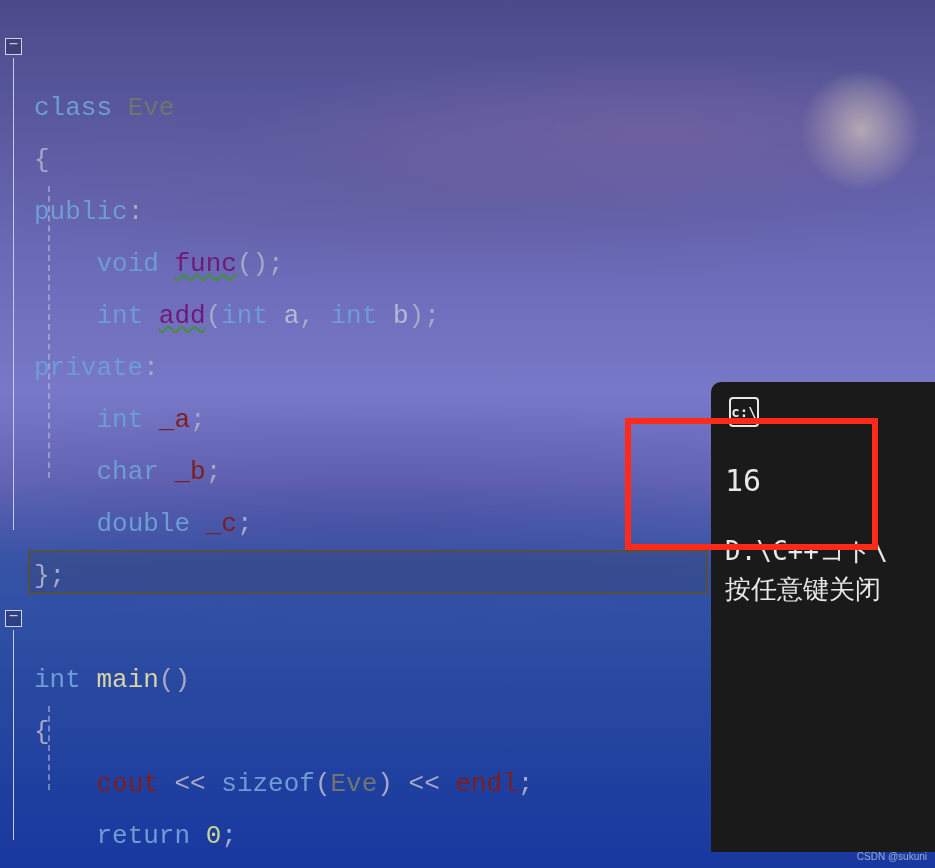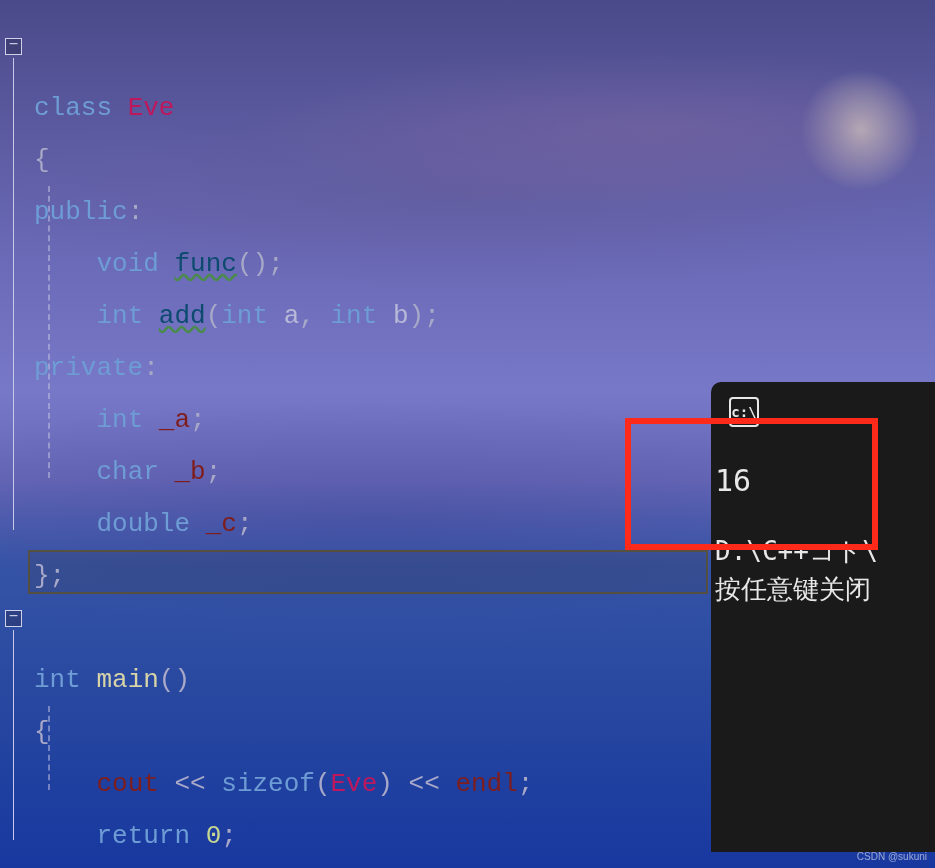--- a/index.html
+++ b/index.html
@@ -57,24 +57,24 @@
       border-left: 2px dashed rgba(200,200,230,0.5);
     }
     .code-area {
       position: absolute;
       left: 34px; top: 30px;
       font-size: 26px;
       line-height: 52px;
       white-space: pre;
     }
     .tk-keyword { color: #6e9cd4; }
-    .tk-class { color: #be185d; }
+    .tk-class { color: #737373; }
     .tk-param { color: #b8b8d8; }
     .tk-func { color: #d8d4a8; }
-    .tk-func-u { color: #0c4a6e; text-decoration: underline wavy #4a8a4a; text-decoration-skip-ink: none; }
+    .tk-func-u { color: #701a75; text-decoration: underline wavy #4a8a4a; text-decoration-skip-ink: none; }
     .tk-brace { color: #a8a8c8; }
     .tk-num { color: #c8d890; }
     .tk-plain { color: #7f1d1d; }
 
     .cursor-line {
       position: absolute;
       left: 28px;
       top: 550px;
       width: 680px;
       height: 44px;
@@ -110,21 +110,21 @@
       align-items: center;
       justify-content: center;
     }
     .console-title {
       font-family: "Segoe UI", Arial, sans-serif;
       font-size: 22px;
       font-weight: 600;
       white-space: nowrap;
     }
     .console-body {
-      padding: 20px 4px;
+      padding: 20px 14px;
       font-size: 26px;
       line-height: 38px;
       white-space: nowrap;
     }
     .console-output {
       font-size: 30px;
       margin-bottom: 32px;
     }
 
     .highlight-box {

